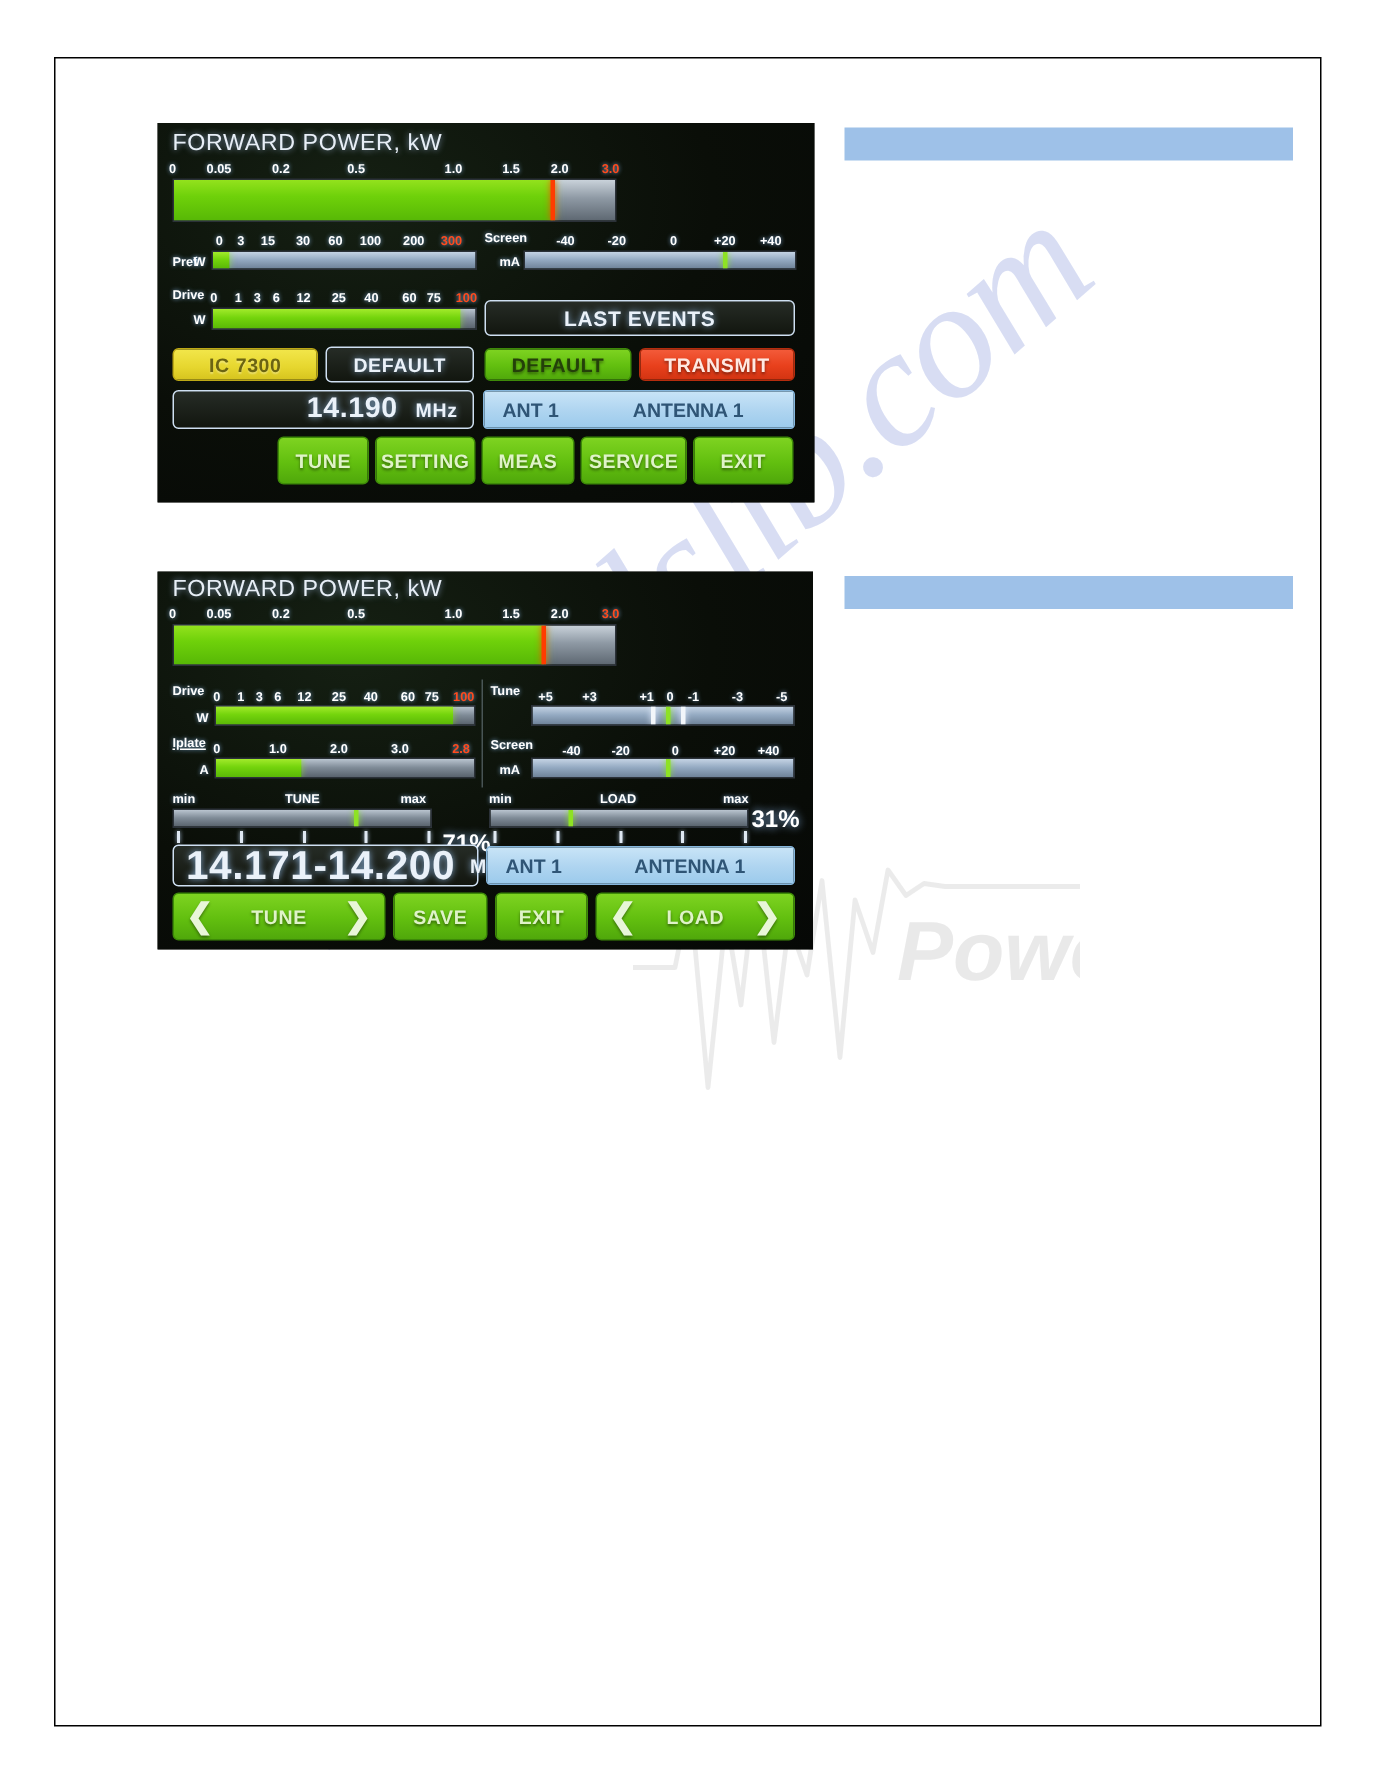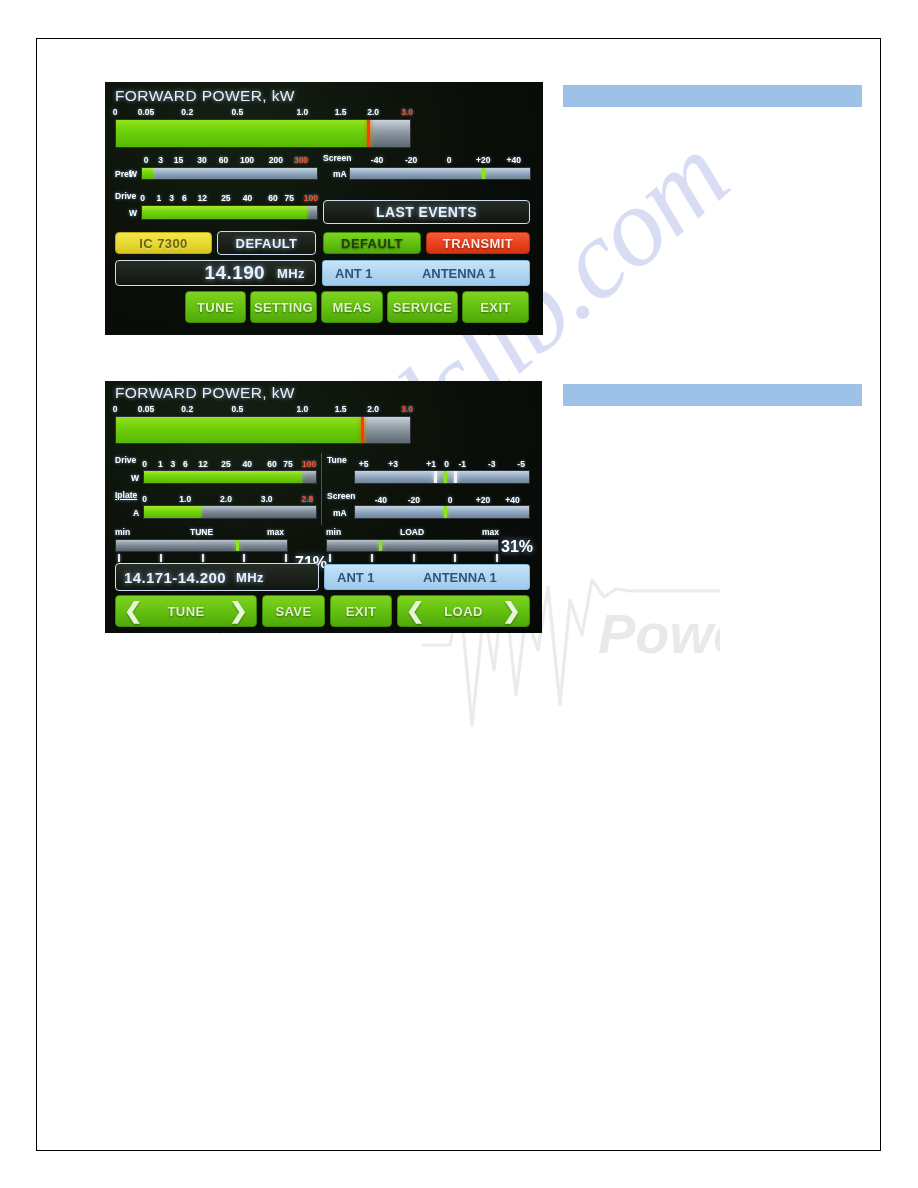--- a/index.html
+++ b/index.html
@@ -430,21 +430,21 @@
   <div class="notch-row" id="s2-load-notches" style="left:221px;top:173px;width:173px;">
       <div class="notch" style="left: 2%;"></div>
       <div class="notch" style="left: 26%;"></div>
       <div class="notch" style="left: 50%;"></div>
       <div class="notch" style="left: 74%;"></div>
       <div class="notch" style="left: 98%;"></div>
     </div>
   <div class="pct" style="left:396px;top:157px;">31%</div>
 
   <div class="btn dark" style="left:10px;top:182px;width:204px;height:28px;justify-content:flex-start;padding-left:8px;">
-    <span style="font-size:15px;">14.171-14.200</span>
+    <span style="font-size:27px;">14.171-14.200</span>
     <span style="font-size:13px;margin-left:10px;">MHz</span>
   </div>
   <div class="ant-split" style="left:219px;top:183px;width:206px;height:26px;">
     <span class="a1">ANT 1</span>
     <span class="a2">ANTENNA 1</span>
   </div>
 
   <div class="btn green" style="left:10px;top:214px;width:142px;height:32px;">
     <span class="arrow l">❮</span>
     <span>TUNE</span>

